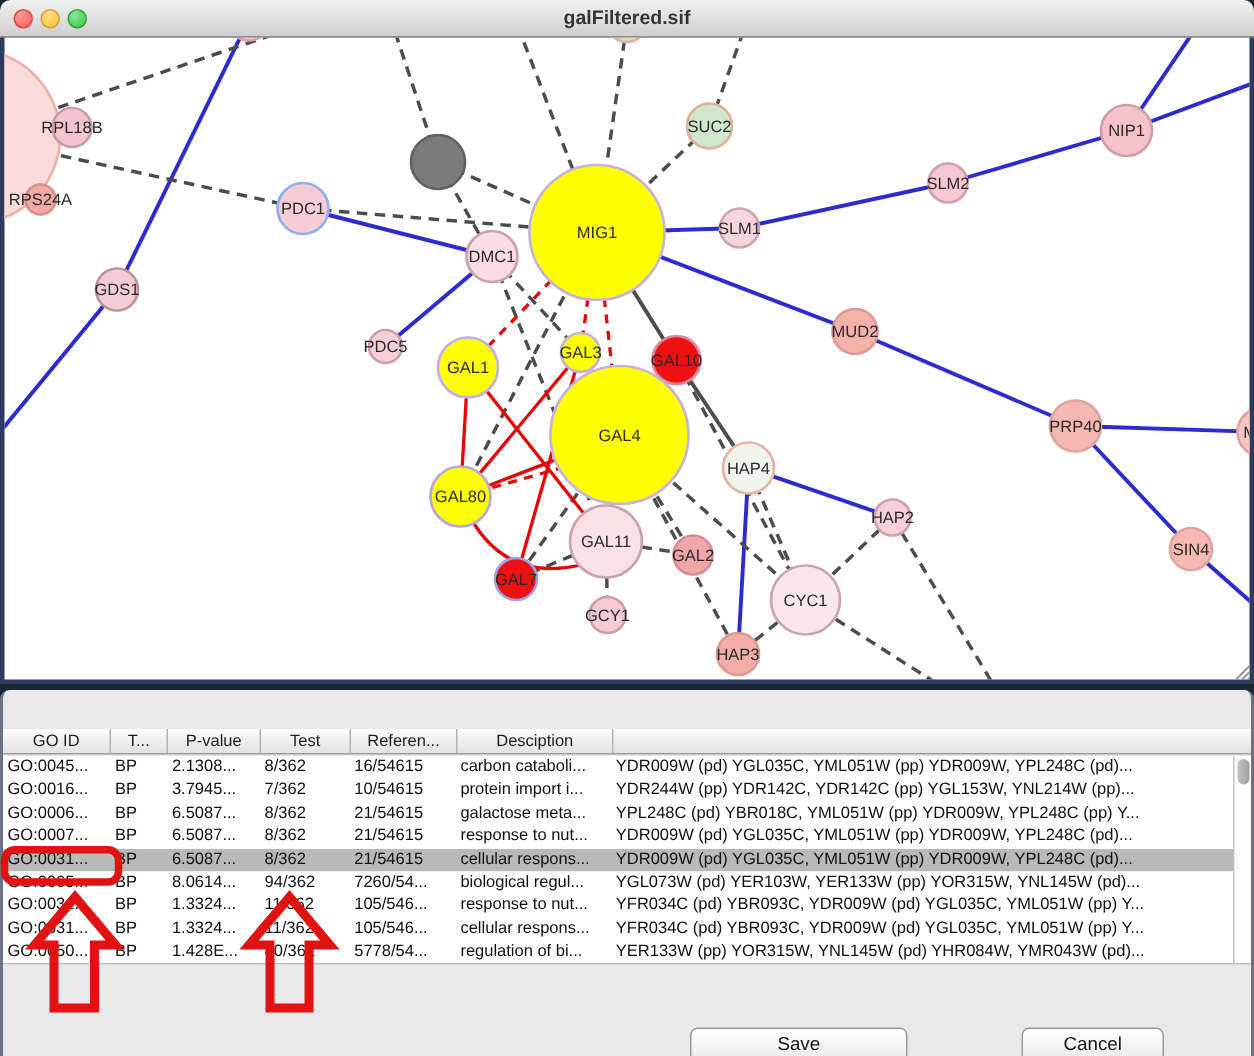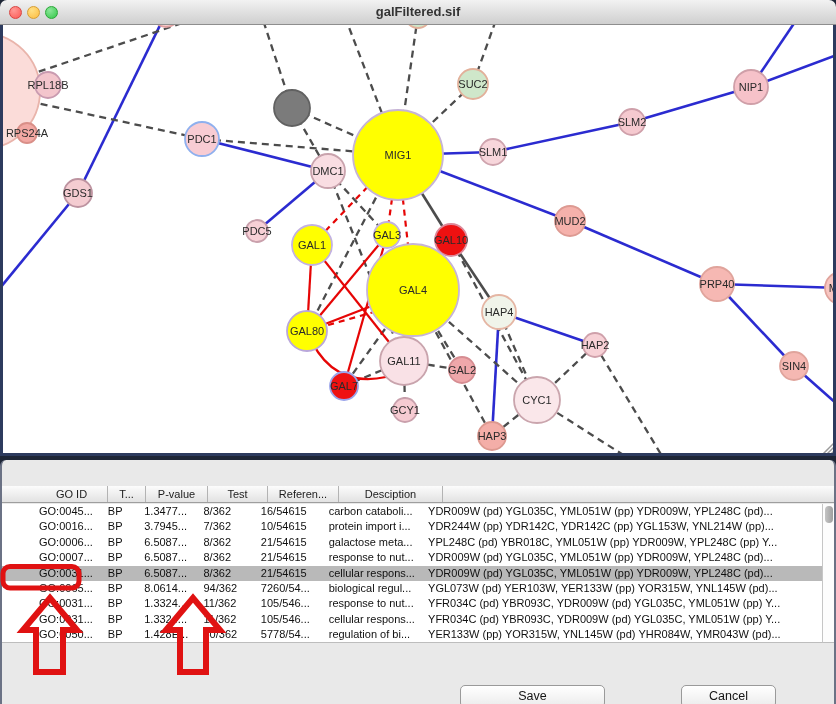--- a/index.html
+++ b/index.html
@@ -44,21 +44,21 @@
   .thead{position:absolute;left:0;top:0;width:832px;height:17px;
     background:linear-gradient(#fcfcfc,#e2e2e2);border-bottom:1px solid #9e9e9e;display:flex;}
   .th{height:100%;border-right:1px solid #b3b3b3;font-size:11px;color:#1c1c1c;
     text-align:center;line-height:16px;overflow:hidden;white-space:nowrap;}
   .tbody{position:absolute;left:0;top:18px;width:820px;height:139px;background:#ffffff;
     overflow:hidden;border-bottom:1px solid #bdbdbd;}
   .tr{display:flex;height:15.4px;background:#ffffff;align-items:center;}
   .tr.selected{background:#b9b9b9;}
   .td{font-size:11px;color:#101010;line-height:15.4px;white-space:nowrap;overflow:hidden;
     padding-left:3px;}
-  .c0{width:72px;margin-left:34px;}.c1{width:38px;}.c2{width:62px;}.c3{width:60px;}
+  .c0{width:72px;}.c1{width:38px;}.c2{width:62px;}.c3{width:60px;}
   .c4{width:71px;}.c5{width:104px;}.c6{width:416px;}
   .thead .c6{width:405px;}.thead .c7{width:12px;border-right:none;}
   .scrollbar{position:absolute;left:820px;top:18px;width:12px;height:139px;background:#fdfdfd;
     border-left:1px solid #c6c6c6;border-bottom:1px solid #bdbdbd;}
   .thumb{position:absolute;left:2px;top:2px;width:8px;height:17px;border-radius:4px;
     background:linear-gradient(90deg,#c4c4c4,#9f9f9f);}
   .footer{position:absolute;left:0;top:182px;width:832px;height:62px;background:#e9e9e9;}
   .btn{position:absolute;top:17px;height:23px;border:1px solid #9a9a9a;border-radius:5px;
     background:linear-gradient(#ffffff,#ebebeb);font-size:12.5px;color:#141414;
     text-align:center;line-height:21px;box-shadow:0 1px 0 rgba(255,255,255,.8) inset;}
@@ -219,21 +219,21 @@
         <div class="th c2">P-value</div>
         <div class="th c3">Test</div>
         <div class="th c4">Referen...</div>
         <div class="th c5">Desciption</div>
         <div class="th c7"></div>
       </div>
       <div class="tbody" id="tbody">
           <div class="tr">
             <div class="td c0">GO:0045...</div>
             <div class="td c1">BP</div>
-            <div class="td c2">1.3477...</div>
+            <div class="td c2">2.1308...</div>
             <div class="td c3">8/362</div>
             <div class="td c4">16/54615</div>
             <div class="td c5">carbon cataboli...</div>
             <div class="td c6">YDR009W (pd) YGL035C, YML051W (pp) YDR009W, YPL248C (pd)...</div>
           </div>
           <div class="tr">
             <div class="td c0">GO:0016...</div>
             <div class="td c1">BP</div>
             <div class="td c2">3.7945...</div>
             <div class="td c3">7/362</div>

